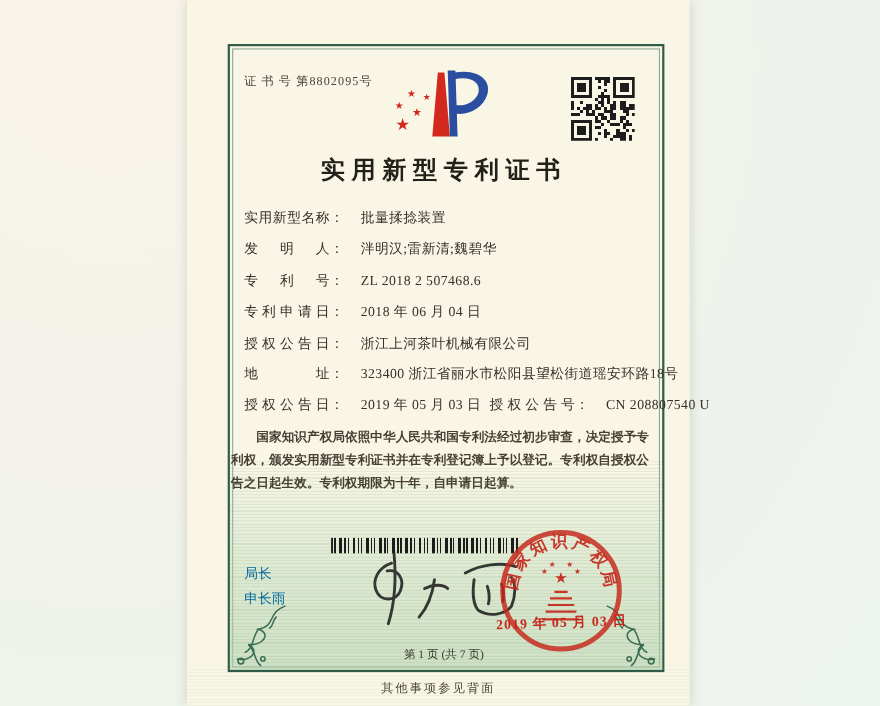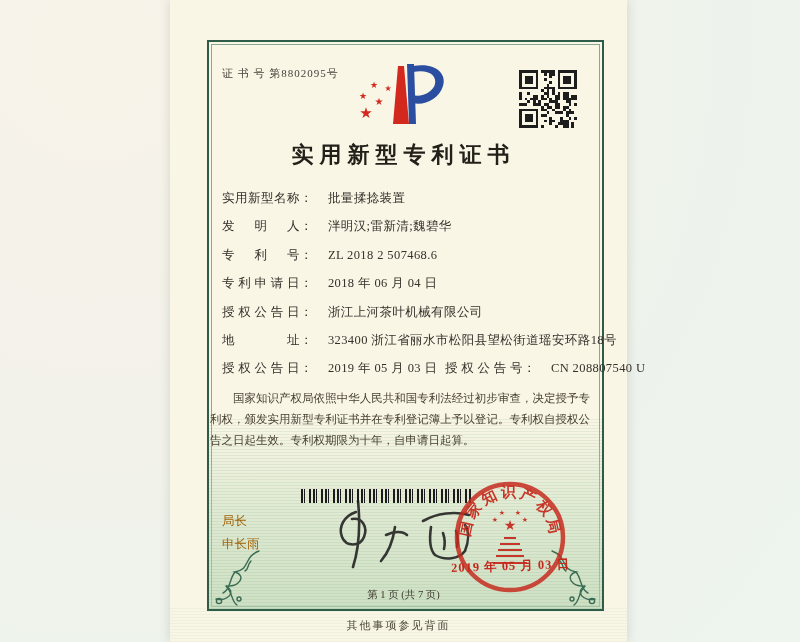--- a/index.html
+++ b/index.html
@@ -20,28 +20,28 @@
   .logo{position:absolute;left:182px;top:58px;width:96px;height:72px;}
   .qr{position:absolute;left:349px;top:70px;width:58px;height:58px;}
   .title{position:absolute;left:37px;top:140px;width:393px;text-align:center;
          font-size:22px;font-weight:700;letter-spacing:6px;color:#23201a;}
   .fields{position:absolute;left:52px;top:190px;width:370px;}
   .frow{position:relative;height:28.4px;font-size:12.5px;color:#35312a;white-space:nowrap;letter-spacing:.4px;}
   .lab{display:inline-block;width:78px;text-align:justify;text-align-last:justify;}
   .val{margin-left:15px;}
   .grant2{position:absolute;left:223px;top:0;font-family:Liberation Serif, serif;}
   .paras{position:absolute;left:40px;top:388px;width:380px;font-size:11.5px;line-height:1.82;
-         color:#474133;text-align:justify;}
+         color:#474133;text-align:justify;font-weight:bold;}
   .paras p{margin:0 0 2px 0;text-indent:2em;}
   .barcode{position:absolute;left:131px;top:489px;width:170px;height:14px;
         background:repeating-linear-gradient(90deg,
           #1c1c1c 0px,#1c1c1c 1.5px,transparent 1.5px,transparent 3px,
           #1c1c1c 3px,#1c1c1c 4px,transparent 4px,transparent 7.5px,
           #1c1c1c 7.5px,#1c1c1c 10px,transparent 10px,transparent 12px);}
-  .director{position:absolute;left:52px;top:510px;font-size:12.5px;color:#a16207;line-height:23px;}
+  .director{position:absolute;left:52px;top:510px;font-size:12.5px;color:#0369a1;line-height:23px;}
   .signature{position:absolute;left:152px;top:496px;width:172px;height:78px;}
   .seal{position:absolute;left:283px;top:480px;width:114px;height:114px;opacity:.92;}
   .seal-date{position:absolute;left:281px;top:558px;width:120px;font-size:12.5px;font-weight:700;
         color:#c5281c;letter-spacing:1px;transform:rotate(-2deg);white-space:nowrap;}
   .page-footer{position:absolute;left:37px;top:588px;width:393px;text-align:center;
         font-size:10.5px;color:#3c382f;}
   .back-note{position:absolute;left:0;top:618px;width:457px;text-align:center;
         font-size:11px;letter-spacing:2px;color:#4a4438;}
   .orn{position:absolute;width:52px;height:58px;}
   .orn.bl{left:2px;bottom:2px;}

